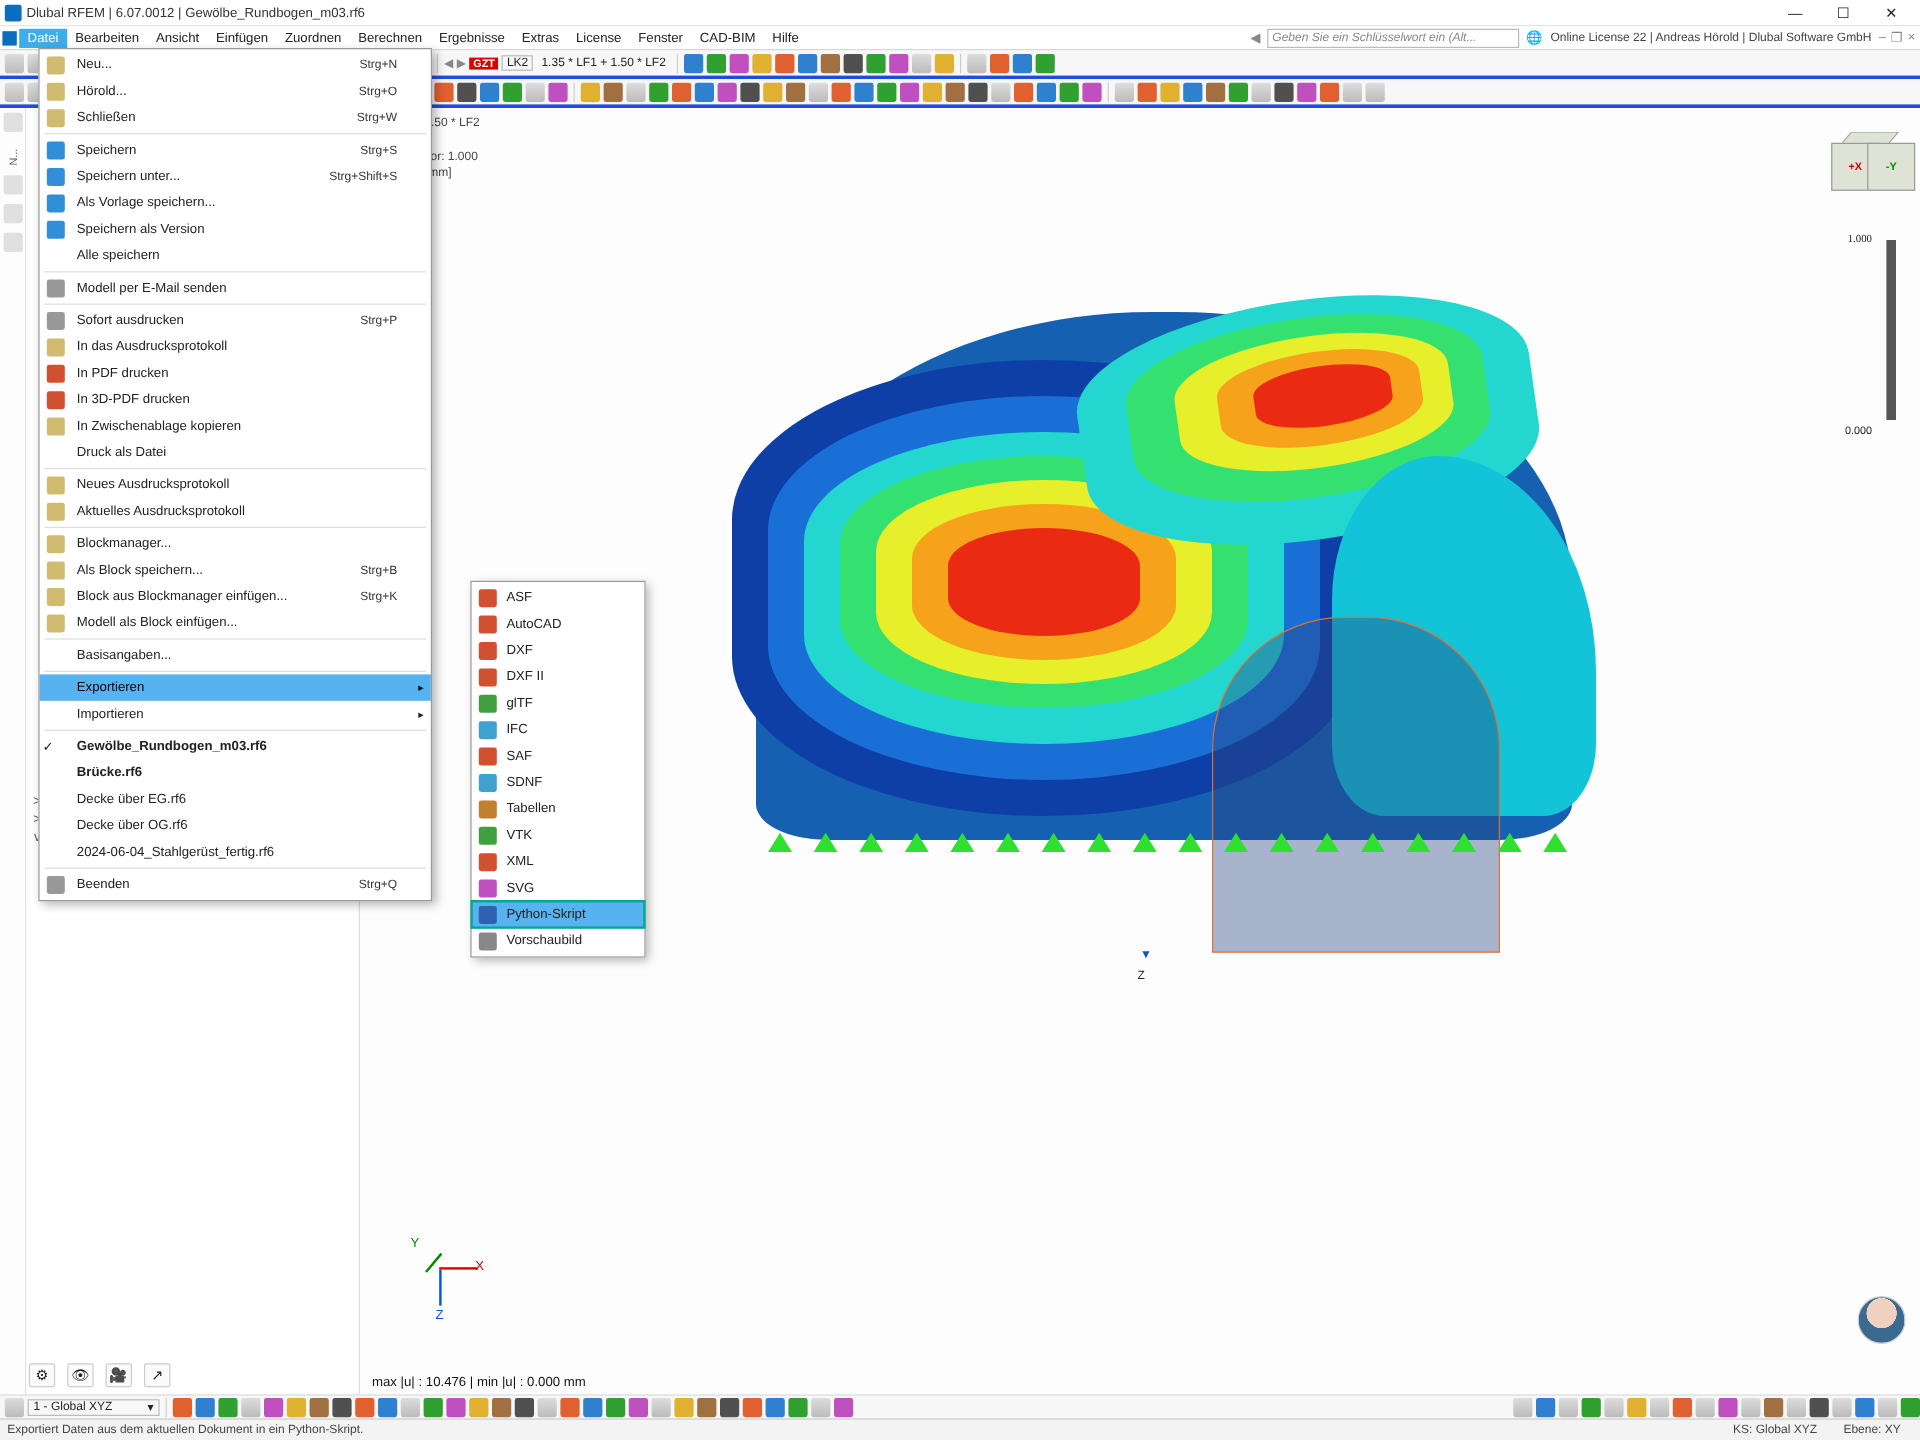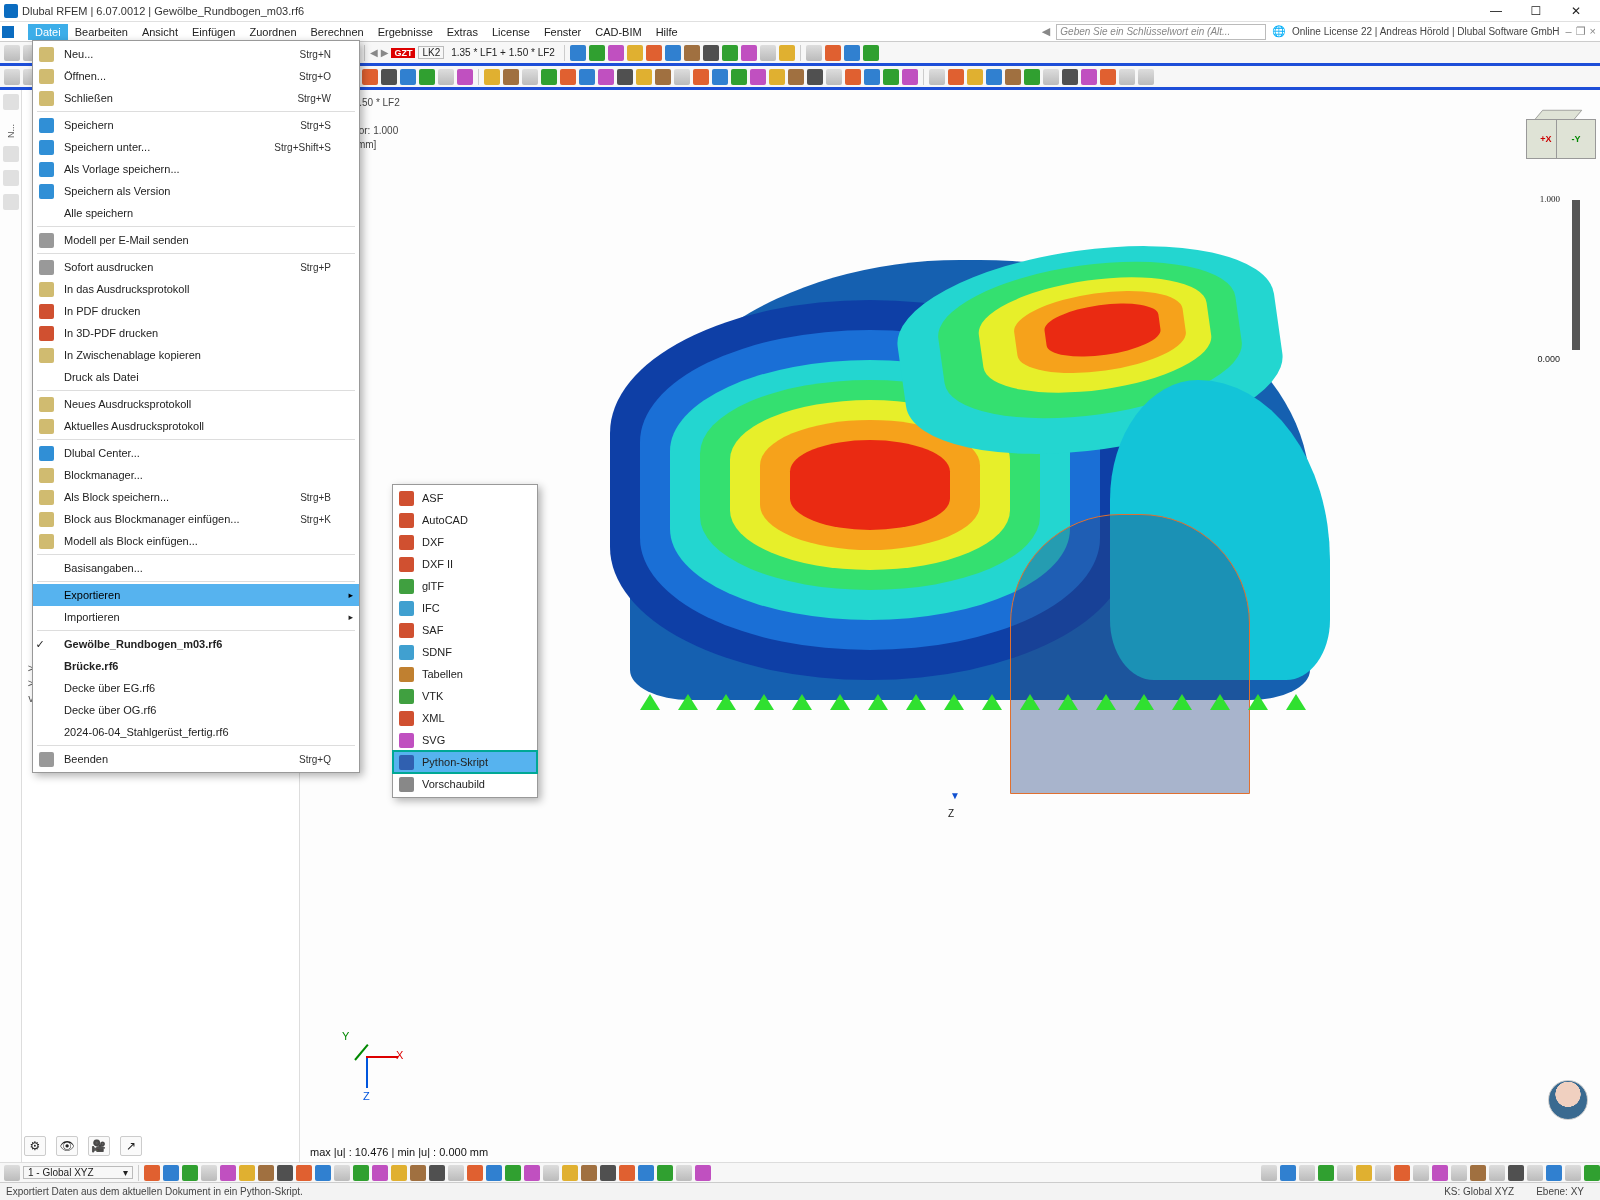--- a/index.html
+++ b/index.html
@@ -9,21 +9,21 @@
   .titlebar { height: 22px; background: #fff; display: flex; align-items: center; padding: 0 4px; border-bottom: 1px solid #e0e0e0; }
   .titlebar .app-icon { width: 14px; height: 14px; background: #0b6cc0; border-radius: 2px; margin-right: 4px; }
   .titlebar .title-text { font-size: 11px; color: #333; flex: 0 0 auto; }
   .titlebar .spacer { flex: 1; }
   .window-btn { width: 40px; height: 22px; display:flex; align-items:center; justify-content:center; font-size: 12px; }
 
   
   .menubar { height: 20px; background: #fff; display: flex; align-items: center; border-bottom: 1px solid #ccc; font-size: 11px; }
   .menubar .menu-icon { width: 12px; height: 12px; background: #0b6cc0; margin-left:2px; margin-right:2px; }
   .menubar .menu-item { padding: 2px 7px; }
-  .menubar .menu-item.active { background: #3daee9; color: #fff; margin-left: 12px; }
+  .menubar .menu-item.active { background: #3daee9; color: #fff; }
   .menubar .right-side { margin-left: auto; display:flex; align-items:center; gap:6px; padding-right:4px;}
   .menubar .search-box { width: 210px; height: 16px; border: 1px solid #bbb; color:#888; font-size: 10px; font-style: italic; padding: 0 3px; display:flex; align-items:center;}
   .menubar .license { font-size: 10px; color:#444; }
   .menubar .right-controls { display:flex; gap:4px; color:#888;}
 
   
   .toolbar { height: 24px; background: #f7f7f7; display: flex; align-items:center; gap: 3px; border-bottom: 3px solid #1d4ed8; font-size: 10px; padding-left: 4px;}
   .tb-btn { width: 16px; height: 16px; background: linear-gradient(#ddd,#bbb); border-radius: 2px; flex-shrink:0; }
   .tb-sep { width: 1px; height: 16px; background: #ccc; margin: 0 2px; }
   .lk2 { border:1px solid #bbb; padding: 0 3px; }
@@ -446,21 +446,21 @@
 </div>
 
 <div class="dropdown" id="dropdown">
     <div class="dd-item">
       <span class="dd-icon "></span>
       <span class="label">Neu...</span>
       <span class="shortcut">Strg+N</span>
     </div>
     <div class="dd-item">
       <span class="dd-icon "></span>
-      <span class="label">Öffnen...</span>
+      <span class="label">Hörold...</span>
       <span class="shortcut">Strg+O</span>
     </div>
     <div class="dd-item">
       <span class="dd-icon "></span>
       <span class="label">Schließen</span>
       <span class="shortcut">Strg+W</span>
     </div>
     <div class="dd-sep"></div>
     <div class="dd-item">
       <span class="dd-icon blue"></span>
@@ -519,24 +519,20 @@
     <div class="dd-item">
       <span class="dd-icon "></span>
       <span class="label">Neues Ausdrucksprotokoll</span>
     </div>
     <div class="dd-item">
       <span class="dd-icon "></span>
       <span class="label">Aktuelles Ausdrucksprotokoll</span>
     </div>
     <div class="dd-sep"></div>
     <div class="dd-item">
-      <span class="dd-icon blue"></span>
-      <span class="label">Dlubal Center...</span>
-    </div>
-    <div class="dd-item">
       <span class="dd-icon "></span>
       <span class="label">Blockmanager...</span>
     </div>
     <div class="dd-item">
       <span class="dd-icon "></span>
       <span class="label">Als Block speichern...</span>
       <span class="shortcut">Strg+B</span>
     </div>
     <div class="dd-item">
       <span class="dd-icon "></span>

